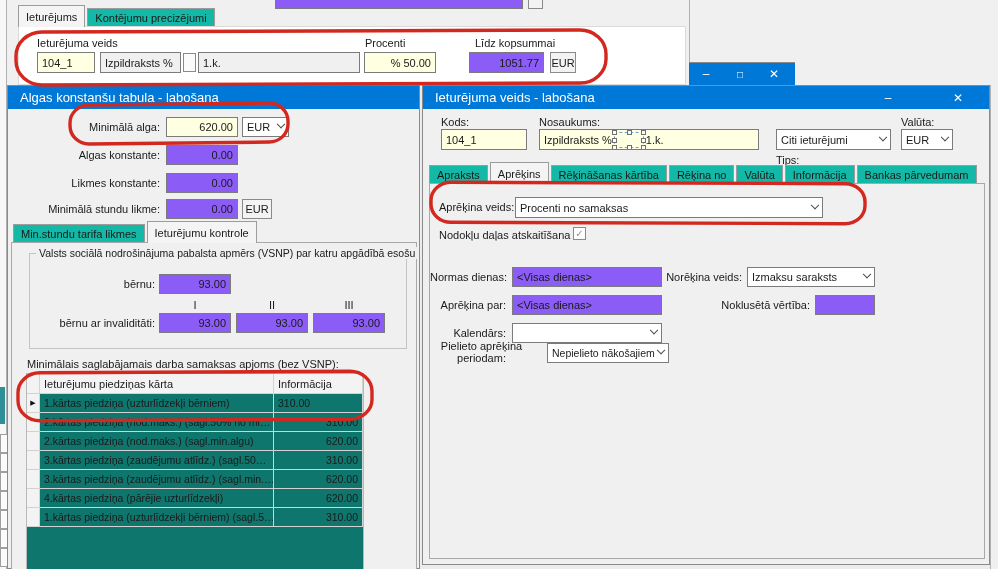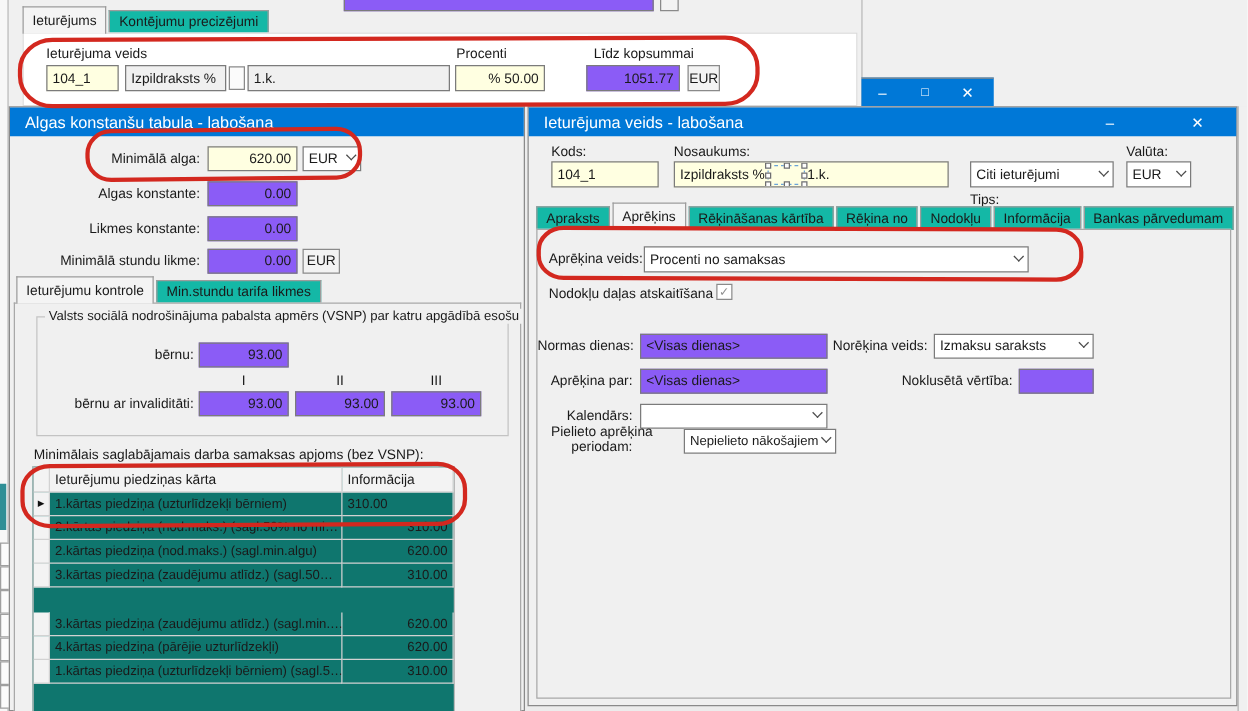--- a/index.html
+++ b/index.html
@@ -124,22 +124,22 @@
     <div class="abs field num" style="left:158px;top:59px;width:72px;height:20px;">0.00</div>
 
     <div class="abs lbl rightlbl" style="left:10px;top:91px;width:142px;">Likmes konstante:</div>
     <div class="abs field num" style="left:158px;top:87px;width:72px;height:20px;">0.00</div>
 
     <div class="abs lbl rightlbl" style="left:10px;top:117px;width:142px;">Minimālā stundu likme:</div>
     <div class="abs field num" style="left:158px;top:113px;width:72px;height:20px;">0.00</div>
     <div class="abs btn" style="left:234px;top:113px;width:30px;height:20px;">EUR</div>
 
     <div class="abs tabs" style="left:5px;top:135px;">
+      <div class="tab">Min.stundu tarifa likmes</div>
       <div class="tab active">Ieturējumu kontrole</div>
-      <div class="tab">Min.stundu tarifa likmes</div>
     </div>
     <div class="abs panel" style="left:3px;top:156px;width:406px;height:327px;border-bottom:none;"></div>
 
     <div class="abs groupbox" style="left:21px;top:167px;width:378px;height:96px;">
       <span class="legend">Valsts sociālā nodrošinājuma pabalsta apmērs (VSNP) par katru apgādībā esošu</span>
     </div>
     <div class="abs lbl rightlbl" style="left:55px;top:192px;width:92px;">bērnu:</div>
     <div class="abs field num" style="left:151px;top:188px;width:72px;height:20px;">93.00</div>
 
     <div class="abs lbl" style="left:151px;top:213px;width:72px;text-align:center;">I</div>
@@ -174,21 +174,21 @@
       <div class="grid-row" style="height:19px;">
         <div class="gcell rowhdr"></div>
         <div class="gcell cname">2.kārtas piedziņa (nod.maks.) (sagl.min.algu)</div>
         <div class="gcell cval" style="justify-content:flex-end;">620.00</div>
       </div>
       <div class="grid-row" style="height:19px;">
         <div class="gcell rowhdr"></div>
         <div class="gcell cname">3.kārtas piedziņa (zaudējumu atlīdz.) (sagl.50…</div>
         <div class="gcell cval" style="justify-content:flex-end;">310.00</div>
       </div>
-      <div class="grid-row" style="height:19px;margin-top:20px;">
+      <div class="grid-row" style="height:19px;">
         <div class="gcell rowhdr"></div>
         <div class="gcell cname">3.kārtas piedziņa (zaudējumu atlīdz.) (sagl.min.…</div>
         <div class="gcell cval" style="justify-content:flex-end;">620.00</div>
       </div>
       <div class="grid-row" style="height:19px;">
         <div class="gcell rowhdr"></div>
         <div class="gcell cname">4.kārtas piedziņa (pārējie uzturlīdzekļi)</div>
         <div class="gcell cval" style="justify-content:flex-end;">620.00</div>
       </div>
       <div class="grid-row" style="height:19px;">
@@ -233,21 +233,21 @@
     <div class="abs select" style="left:478px;top:43px;width:52px;height:21px;">
       <span>EUR</span>
       <span class="chev"></span>
     </div>
 
     <div class="abs tabs" style="left:6px;top:76px;">
       <div class="tab">Apraksts</div>
       <div class="tab active">Aprēķins</div>
       <div class="tab">Rēķināšanas kārtība</div>
       <div class="tab">Rēķina no</div>
-      <div class="tab">Nodokļu</div>
+      <div class="tab">Valūta</div>
       <div class="tab">Informācija</div>
       <div class="tab">Bankas pārvedumam</div>
     </div>
 
     <div class="abs panel" style="left:6px;top:97px;width:556px;height:376px;">
 
       <div class="abs lbl" style="left:9px;top:17px;">Aprēķina veids:</div>
       <div class="abs select" style="left:85px;top:13px;width:308px;height:21px;">
         <span>Procenti no samaksas</span>
         <span class="chev"></span>

